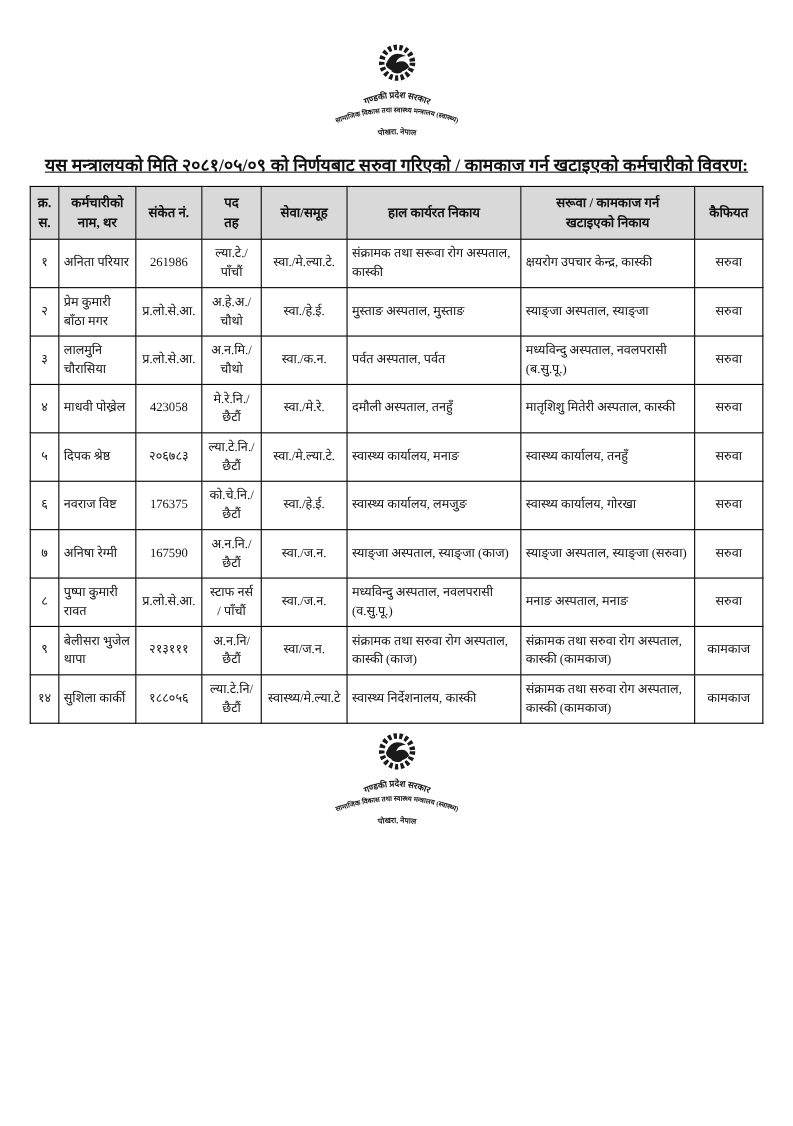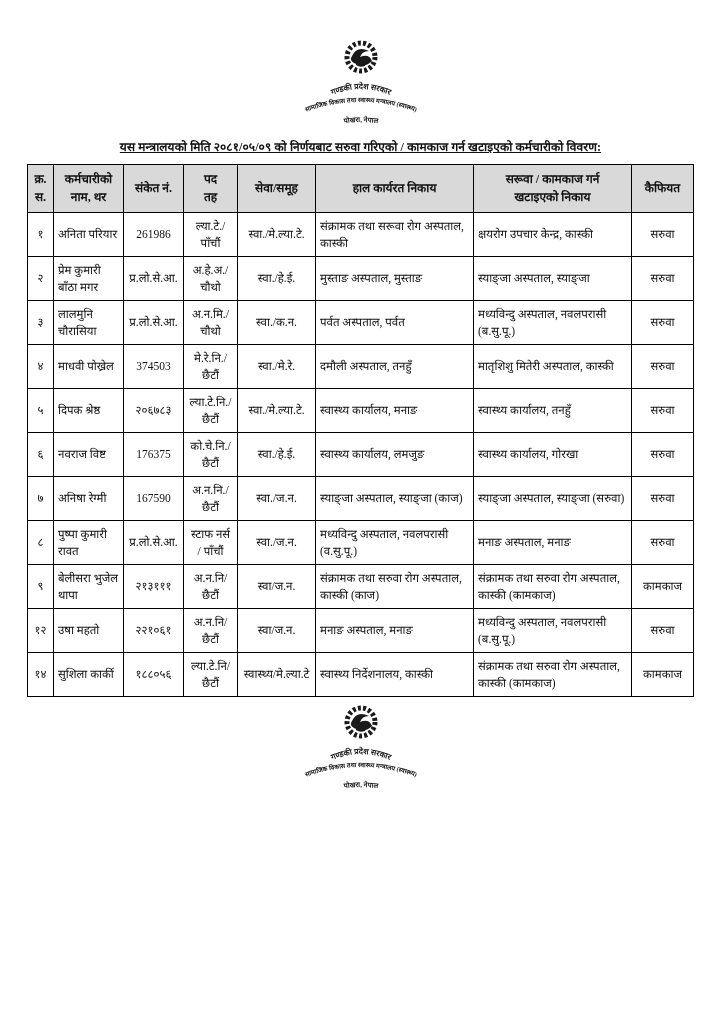--- a/index.html
+++ b/index.html
@@ -14,21 +14,21 @@
   .page { width: 721px; height: 1024px; padding-top: 36px; }
 
   .stamp { display: block; margin: 0 auto; width: 150px; height: 100px; }
   .stamp text { font-family: "Liberation Serif", serif; font-weight: bold; fill: #1a1a1a; }
   .stamp-top { margin-top: 0; }
   .stamp-bottom { margin-top: 4px; }
 
   .doc-title {
     text-align: center;
     font-weight: bold;
-    font-size: 12px;
+    font-size: 16px;
     text-decoration: underline;
     margin-top: 2px;
     letter-spacing: 0.1px;
   }
 
   table.roster {
     width: 666px;
     margin: 9px auto 0 auto;
     border-collapse: collapse;
     table-layout: fixed;
@@ -141,21 +141,21 @@
       <td class="al-c">अ.न.मि./ चौथो</td>
       <td class="al-c">स्वा./क.न.</td>
       <td class="al-l">पर्वत अस्पताल, पर्वत</td>
       <td class="al-l">मध्यविन्दु अस्पताल, नवलपरासी (ब.सु.पू.)</td>
       <td class="al-c">सरुवा</td>
     </tr>
 
     <tr>
       <td class="al-c">४</td>
       <td class="al-l">माधवी पोख्रेल</td>
-      <td class="al-c">374503</td>
+      <td class="al-c">423058</td>
       <td class="al-c">मे.रे.नि./ छैटौं</td>
       <td class="al-c">स्वा./मे.रे.</td>
       <td class="al-l">दमौली अस्पताल, तनहुँ</td>
       <td class="al-l">मातृशिशु मितेरी अस्पताल, कास्की</td>
       <td class="al-c">सरुवा</td>
     </tr>
 
     <tr>
       <td class="al-c">५</td>
       <td class="al-l">दिपक श्रेष्ठ</td>
@@ -206,30 +206,20 @@
       <td class="al-c">२१३१११</td>
       <td class="al-c">अ.न.नि/ छैटौं</td>
       <td class="al-c">स्वा/ज.न.</td>
       <td class="al-l">संक्रामक तथा सरुवा रोग अस्पताल, कास्की (काज)</td>
       <td class="al-l">संक्रामक तथा सरुवा रोग अस्पताल, कास्की (कामकाज)</td>
       <td class="al-c">कामकाज</td>
     </tr>
 
 
 
-    <tr>
-      <td class="al-c">१२</td>
-      <td class="al-l">उषा महतो</td>
-      <td class="al-c">२२१०६१</td>
-      <td class="al-c">अ.न.नि/ छैटौं</td>
-      <td class="al-c">स्वा/ज.न.</td>
-      <td class="al-l">मनाङ अस्पताल, मनाङ</td>
-      <td class="al-l">मध्यविन्दु अस्पताल, नवलपरासी (ब.सु.पू.)</td>
-      <td class="al-c">सरुवा</td>
-    </tr>
 
 
     <tr>
       <td class="al-c">१४</td>
       <td class="al-l">सुशिला कार्की</td>
       <td class="al-c">१८८०५६</td>
       <td class="al-c">ल्या.टे.नि/ छैटौं</td>
       <td class="al-c">स्वास्थ्य/मे.ल्या.टे</td>
       <td class="al-l">स्वास्थ्य निर्देशनालय, कास्की</td>
       <td class="al-l">संक्रामक तथा सरुवा रोग अस्पताल, कास्की (कामकाज)</td>

